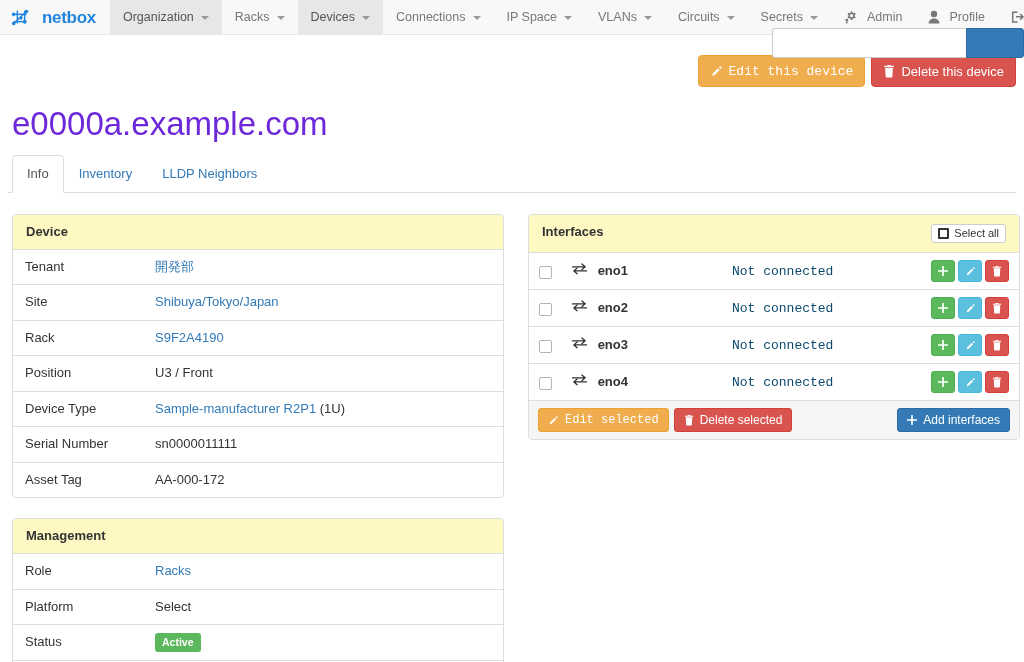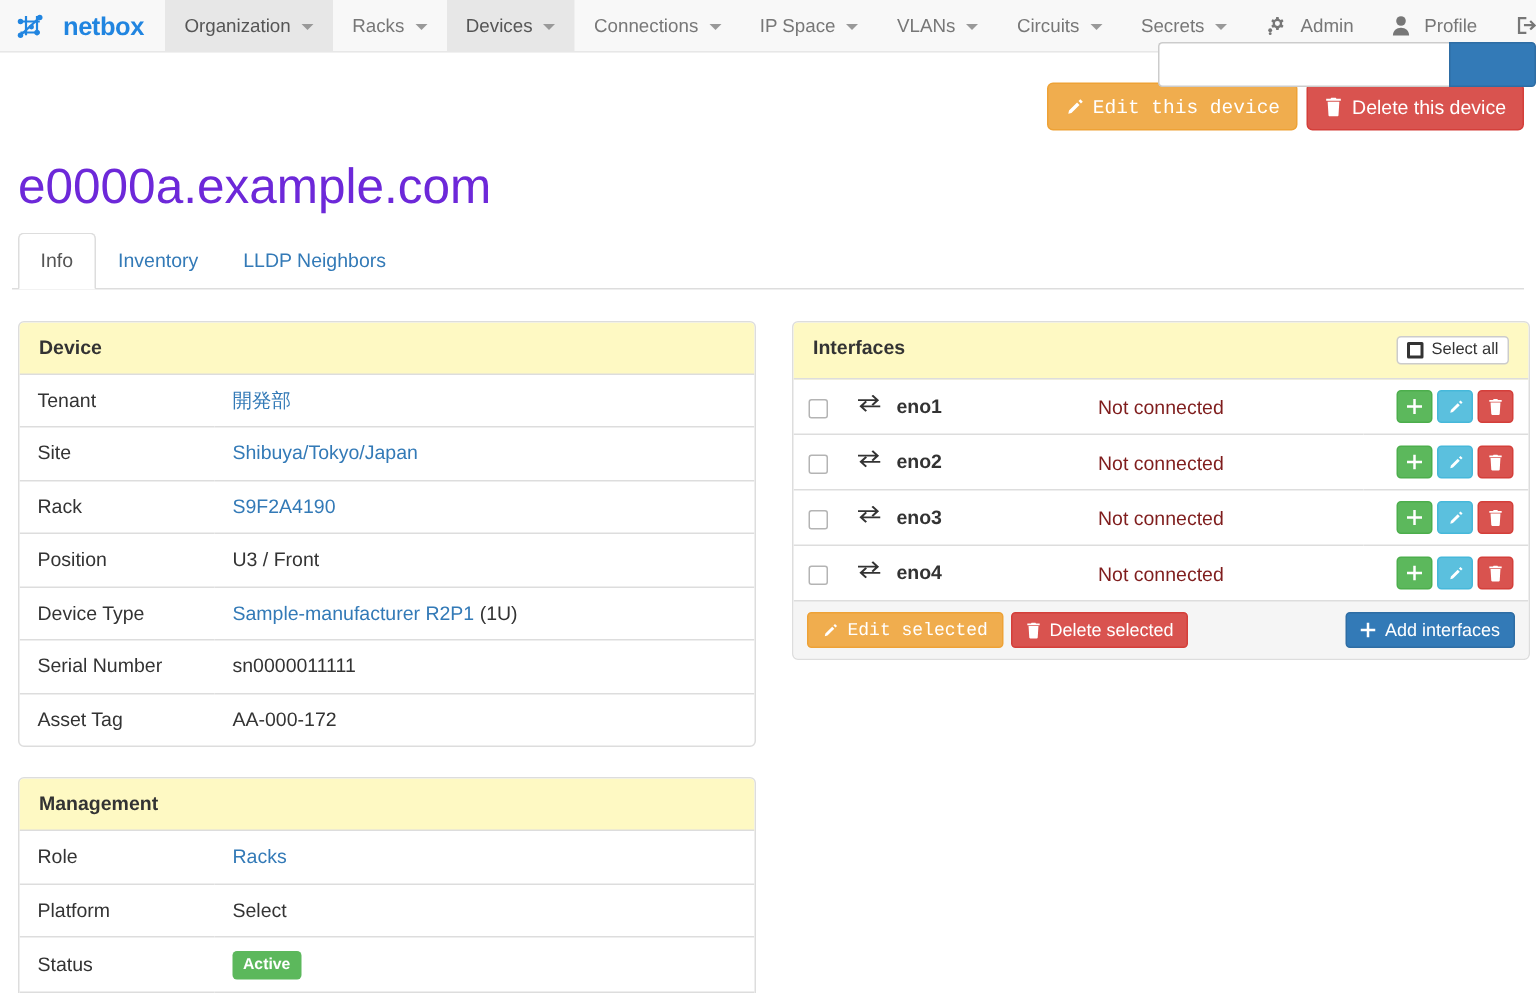--- a/index.html
+++ b/index.html
@@ -239,21 +239,21 @@
   table.iface { width: 100%; border-collapse: collapse; }
   table.iface td {
     border-top: 1px solid #dddddd;
     padding: 7px 10px;
     font-size: 13px;
     vertical-align: middle;
   }
   table.iface tr:first-child td { border-top: none; }
   td.chk-cell { width: 30px; padding-left: 12px; padding-right: 0; }
   td.name-cell { width: 160px; font-weight: bold; color: #333333; }
-  td.conn-cell { color: #7f1d1d; }
+  td.conn-cell { color: #0c4a6e; font-family: Liberation Mono, monospace; }
   td.act-cell { width: 110px; text-align: right; padding-right: 10px; white-space: nowrap; }
 
   .cbx {
     appearance: none;
     -webkit-appearance: none;
     width: 13px; height: 13px;
     border: 1px solid #b4b4b4;
     border-radius: 2px;
     background: #ffffff;
     display: inline-block;

